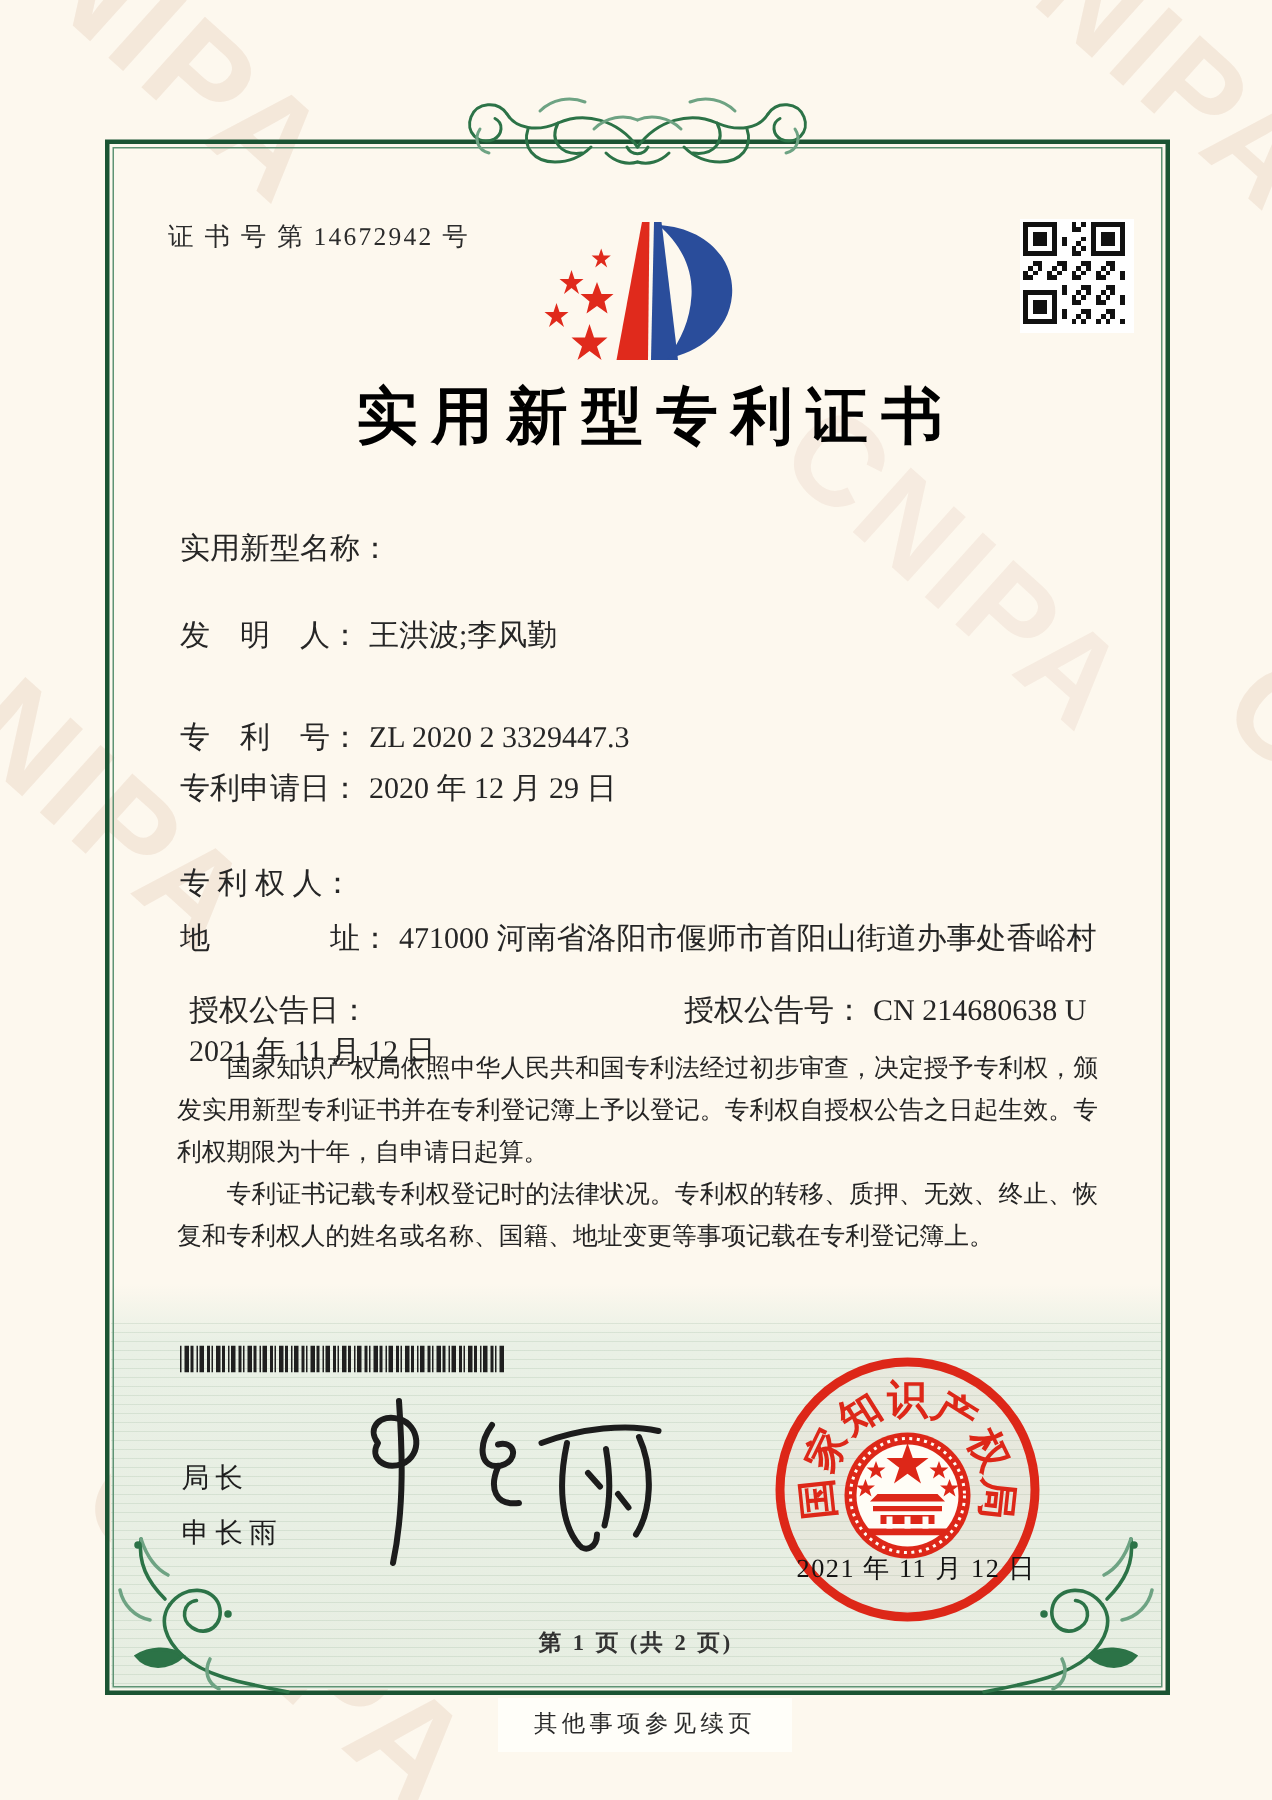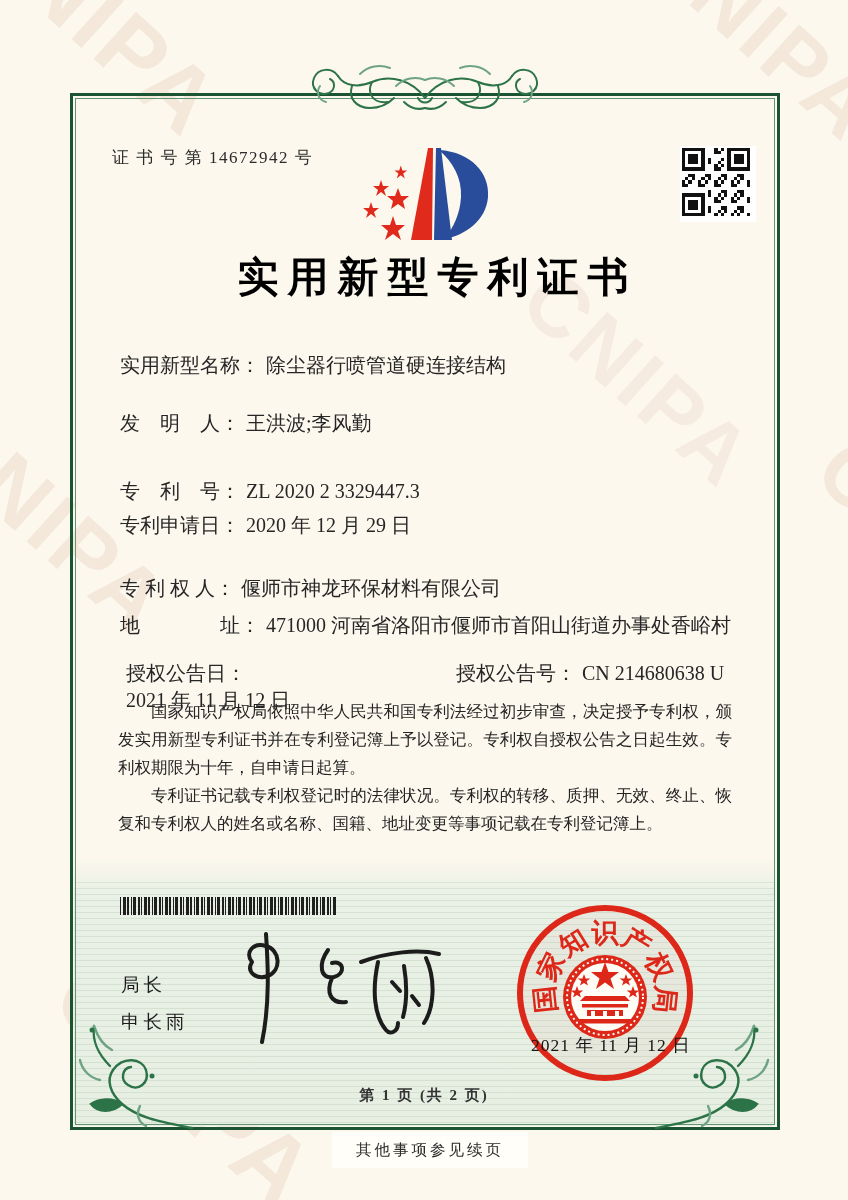--- a/index.html
+++ b/index.html
@@ -259,37 +259,35 @@
   <g fill="#2a4d9b">
     <polygon points="88,12 93,12 104,104 86,104"></polygon>
     <path d="M91,14 C124,16 142,38 140,61 C138,85 117,99 97,103 C106,90 112,78 113,61 C114,42 105,26 91,14 Z"></path>
   </g>
 </svg>
 
 <div class="title">实用新型专利证书</div>
 
 <div class="field" style="top:352px;">
   <span class="flabel">实用新型名称：</span>
-  <span class="fvalue">除尘器行喷管道硬连接结构</span>
 </div>
 <div class="field" style="top:410px;">
   <span class="flabel">发　明　人：</span>
   <span class="fvalue">王洪波;李风勤</span>
 </div>
 <div class="field" style="top:478px;">
   <span class="flabel">专　利　号：</span>
   <span class="fvalue">ZL 2020 2 3329447.3</span>
 </div>
 <div class="field" style="top:512px;">
   <span class="flabel">专利申请日：</span>
   <span class="fvalue">2020 年 12 月 29 日</span>
 </div>
 <div class="field" style="top:560px;margin-top:15px;">
   <span class="flabel">专 利 权 人：</span>
-  <span class="fvalue">偃师市神龙环保材料有限公司</span>
 </div>
 <div class="field" style="top:612px;">
   <span class="flabel">地　　　　址：</span>
   <span class="fvalue">471000 河南省洛阳市偃师市首阳山街道办事处香峪村</span>
 </div>
 <div class="field" style="top:660px;">
   <span class="grantpair" style="width:336px;flex-direction:column;">
     <span class="flabel">授权公告日：</span>
     <span class="fvalue">2021 年 11 月 12 日</span>
   </span>

